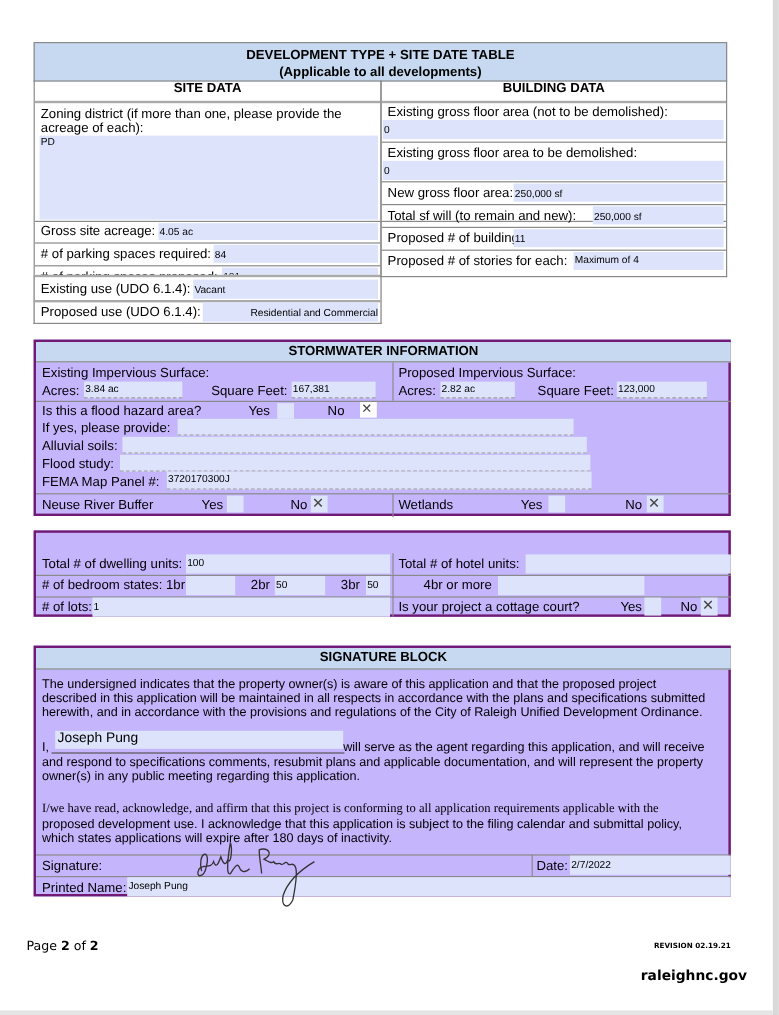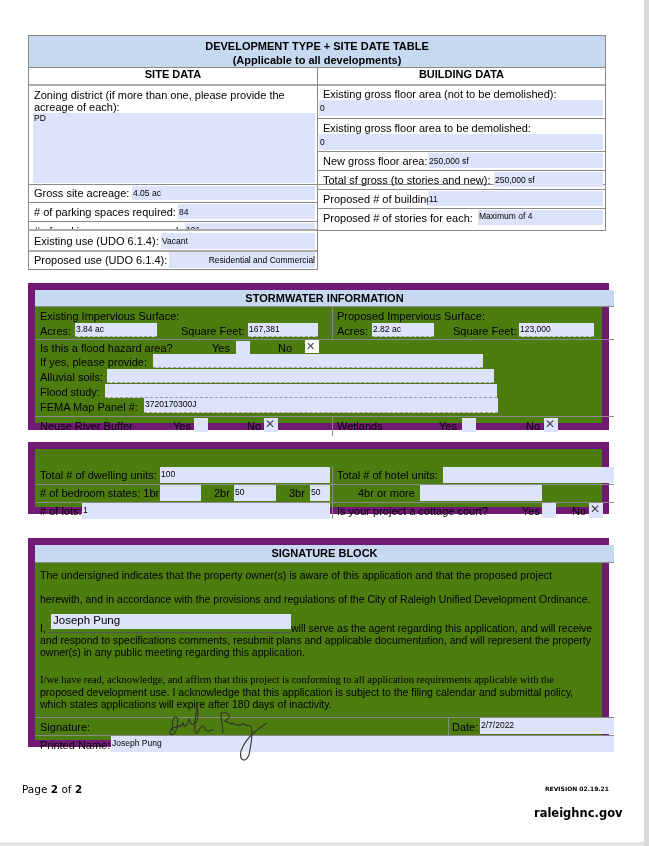--- a/index.html
+++ b/index.html
@@ -11,22 +11,22 @@
     position: relative;
   }
   .scrollbar {
     position: absolute; right: 0; top: 0; width: 5px; height: 846px;
     background: #d9d9d9;
   }
   .page-bottom {
     position: absolute; left: 0; top: 842px; width: 644px; height: 4px; background: #e5e5e5;
   }
   .box {
-    position: absolute; border: 7px solid #701a75; box-sizing: border-box;
-    background: #4d7c0f;
+    position: absolute; border: 2px solid #701a75; box-sizing: border-box;
+    background: #c4b5fd;
   }
   .hdr {
     background: #c6d9f0; text-align: center; font-weight: bold; font-size: 11px;
     border-bottom: 1px solid #8a8a8a; box-sizing: border-box;
   }
   .cell {
     position: absolute; box-sizing: border-box; font-size: 11px; line-height: 13px;
     white-space: nowrap;
   }
   .fill {
@@ -95,21 +95,21 @@
 
     <div class="cell" style="left:5px; top:55px;">Existing gross floor area to be demolished:</div>
     <div class="fill" style="left:1px; top:67px; width:284px; height:16px; padding-top:2px;">0</div>
     <div class="hline" style="left:0; top:117px; width:287px;"></div>
     <div class="hline" style="left:0; top:84px; width:287px;"></div>
 
     <div class="cell" style="left:5px; top:88px;">New gross floor area:</div>
     <div class="fill" style="left:110px; top:86px; width:175px; height:15px; padding-top:2px;">250,000 sf</div>
     <div class="hline" style="left:0; top:103px; width:287px;"></div>
 
-    <div class="cell" style="left:5px; top:107px;">Total sf gross (to stories and new):</div>
+    <div class="cell" style="left:5px; top:107px;">Total sf will (to remain and new):</div>
     <div class="fill" style="left:176px; top:105px; width:109px; height:15px; padding-top:2px;">250,000 sf</div>
     <div class="hline" style="left:0; top:122px; width:287px;"></div>
 
     <div class="cell" style="left:5px; top:126px;">Proposed # of buildings:</div>
     <div class="fill" style="left:110px; top:124px; width:175px; height:15px; padding-top:2px;">11</div>
     <div class="hline" style="left:0; top:141px; width:287px;"></div>
 
     <div class="cell" style="left:5px; top:145px;">Proposed # of stories for each:</div>
     <div class="fill" style="left:160px; top:143px; width:125px; height:15px; padding-top:0px;">Maximum of 4</div>
   </div>
@@ -190,20 +190,21 @@
   <div class="cell" style="left:487px; top:56px;">Yes</div>
   <div class="fill" style="left:507px; top:54px; width:14px; height:15px;"></div>
   <div class="cell" style="left:537px; top:56px;">No</div>
   <div class="x-mark fill" style="left:554px; top:54px; width:14px; height:15px; font-size:12px;">✕</div>
 </div>
 
 <div class="box" style="left:28px; top:538px; width:581px; height:209px;">
   <div class="hdr" style="position:absolute; left:0; top:0; width:579px; height:18px; line-height:17px;">SIGNATURE BLOCK</div>
 
   <div class="para" style="left:5px; top:24px;">The undersigned indicates that the property owner(s) is aware of this application and that the proposed project</div>
+  <div class="para" style="left:5px; top:36px;">described in this application will be maintained in all respects in accordance with the plans and specifications submitted</div>
   <div class="para" style="left:5px; top:48px;">herewith, and in accordance with the provisions and regulations of the City of Raleigh Unified Development Ordinance.</div>
 
   <div class="para" style="left:5px; top:77px;">I,</div>
   <div style="position:absolute; left:13px; top:87px; width:244px; border-bottom:1px solid #555;"></div>
   <div class="fill" style="left:16px; top:69px; width:240px; height:15px; font-size:11.5px; line-height:13px; padding-left:2px;">Joseph Pung</div>
   <div class="para" style="left:256px; top:77px;"> will serve as the agent regarding this application, and will receive</div>
   <div class="para" style="left:5px; top:89px;">and respond to specifications comments, resubmit plans and applicable documentation, and will represent the property</div>
   <div class="para" style="left:5px; top:101px;">owner(s) in any public meeting regarding this application.</div>
 
   <div class="para" style="left:5px; top:129px;font-family:Liberation Serif, serif;">I/we have read, acknowledge, and affirm that this project is conforming to all application requirements applicable with the</div>

